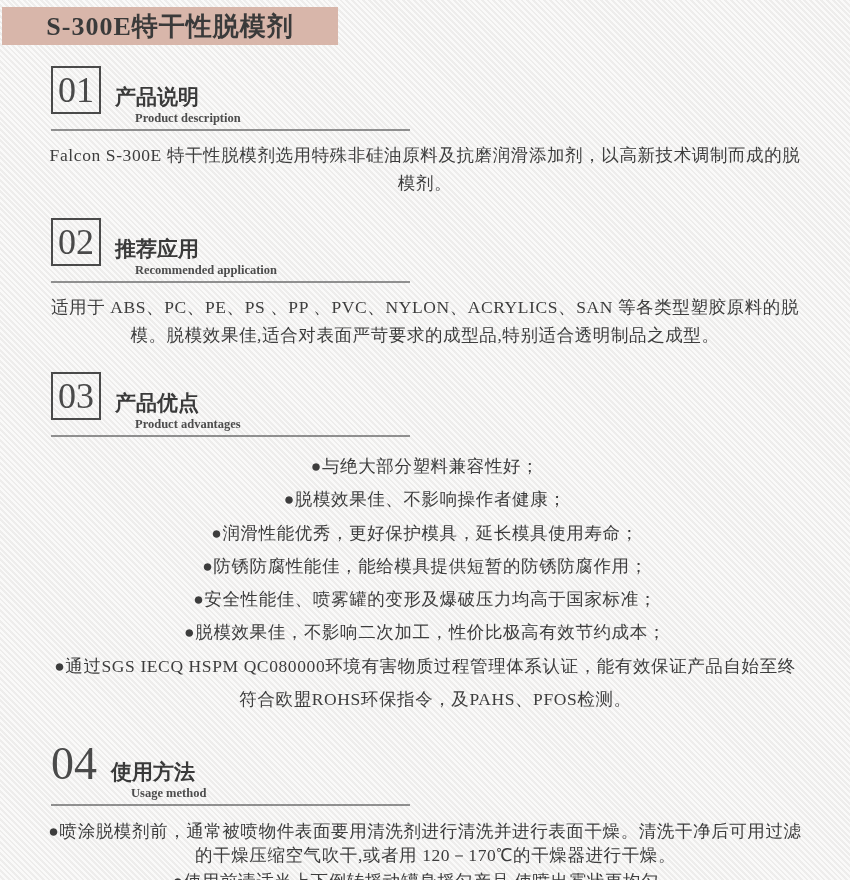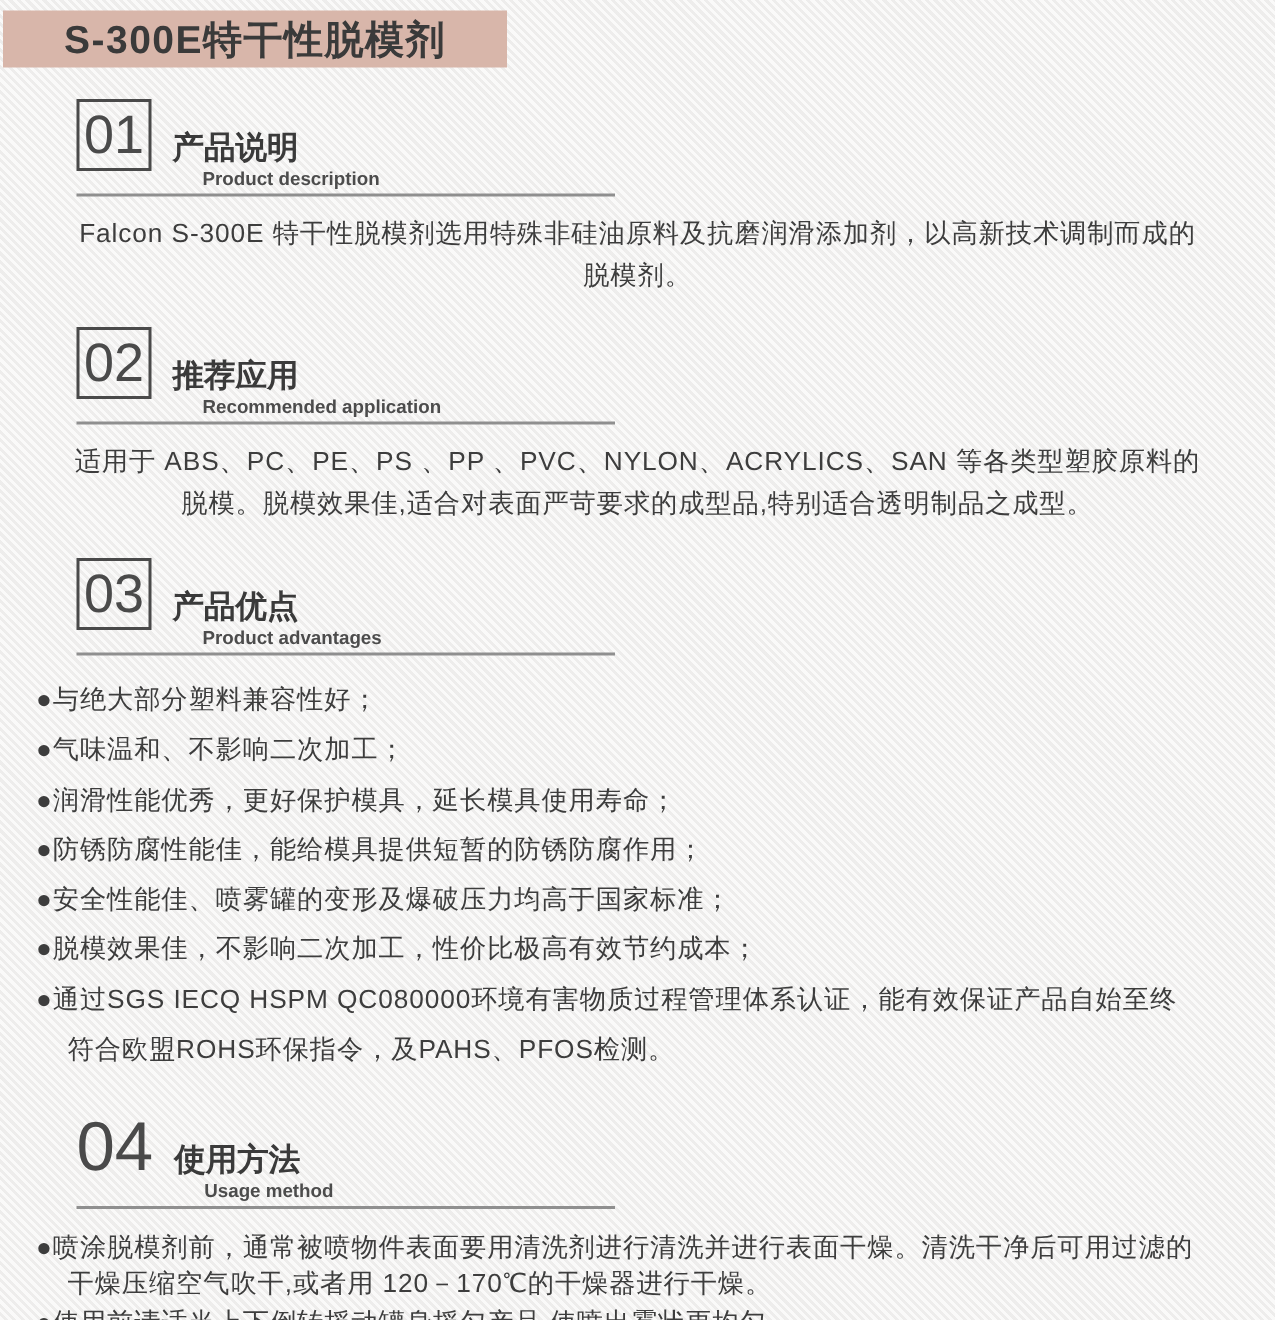--- a/index.html
+++ b/index.html
@@ -5,21 +5,21 @@
   html,body{margin:0;padding:0;}
   .page{
     position:relative;
     width:850px;height:880px;
     overflow:hidden;
     background-color:#f4f3f2;
     background-image:repeating-linear-gradient(45deg,
       rgba(255,255,255,0.55) 0px, rgba(255,255,255,0.55) 2px,
       rgba(120,120,120,0.05) 2px, rgba(120,120,120,0.05) 4px);
     color:#3d3d3d;
-    font-family:Liberation Sans, sans-serif;
+    font-family:Liberation Serif, serif;
   }
   
   .title-bar{
     margin:7px 0 0 2px;
     width:336px;height:38px;
     background:#d8b6aa;
     display:flex;align-items:center;justify-content:center;
   }
   .title-bar .t{
     font-size:26px;font-weight:bold;letter-spacing:1px;color:#3a3a3a;
@@ -57,21 +57,21 @@
     margin:15px 0 0 51px;
   }
   
   .body{
     margin:10px 48px 0 48px;
     font-size:17.5px;
     line-height:1.6;
     letter-spacing:0.6px;
     text-align:center;
   }
-  .bullets{margin:13px 48px 0 24px;}
+  .bullets{margin:13px 48px 0 48px;text-align:center;}
   .bullets .b{
     margin:0;
     font-size:17.5px;
     letter-spacing:0.6px;
     padding-left:21px;
     text-indent:-21px;
   }
   .bullets.wide .b{line-height:1.9;}
   .bullets.tight .b{line-height:1.38;margin-bottom:2px;}
   
@@ -117,21 +117,21 @@
     <div class="sec-head">
       <div class="num boxed">03</div>
       <div class="titles">
         <div class="cn">产品优点</div>
         <div class="en">Product advantages</div>
       </div>
     </div>
     <div class="rule"></div>
     <div class="bullets wide">
       <p class="b">●与绝大部分塑料兼容性好；</p>
-      <p class="b">●气味温和、不影响二次加工；</p>
+      <p class="b">●脱模效果佳、不影响操作者健康；</p>
       <p class="b">●润滑性能优秀，更好保护模具，延长模具使用寿命；</p>
       <p class="b">●防锈防腐性能佳，能给模具提供短暂的防锈防腐作用；</p>
       <p class="b">●安全性能佳、喷雾罐的变形及爆破压力均高于国家标准；</p>
       <p class="b">●脱模效果佳，不影响二次加工，性价比极高有效节约成本；</p>
       <p class="b">●通过SGS IECQ HSPM QC080000环境有害物质过程管理体系认证，能有效保证产品自始至终符合欧盟ROHS环保指令，及PAHS、PFOS检测。</p>
     </div>
   </section>
 
   <section class="sec-04">
     <div class="sec-head">

